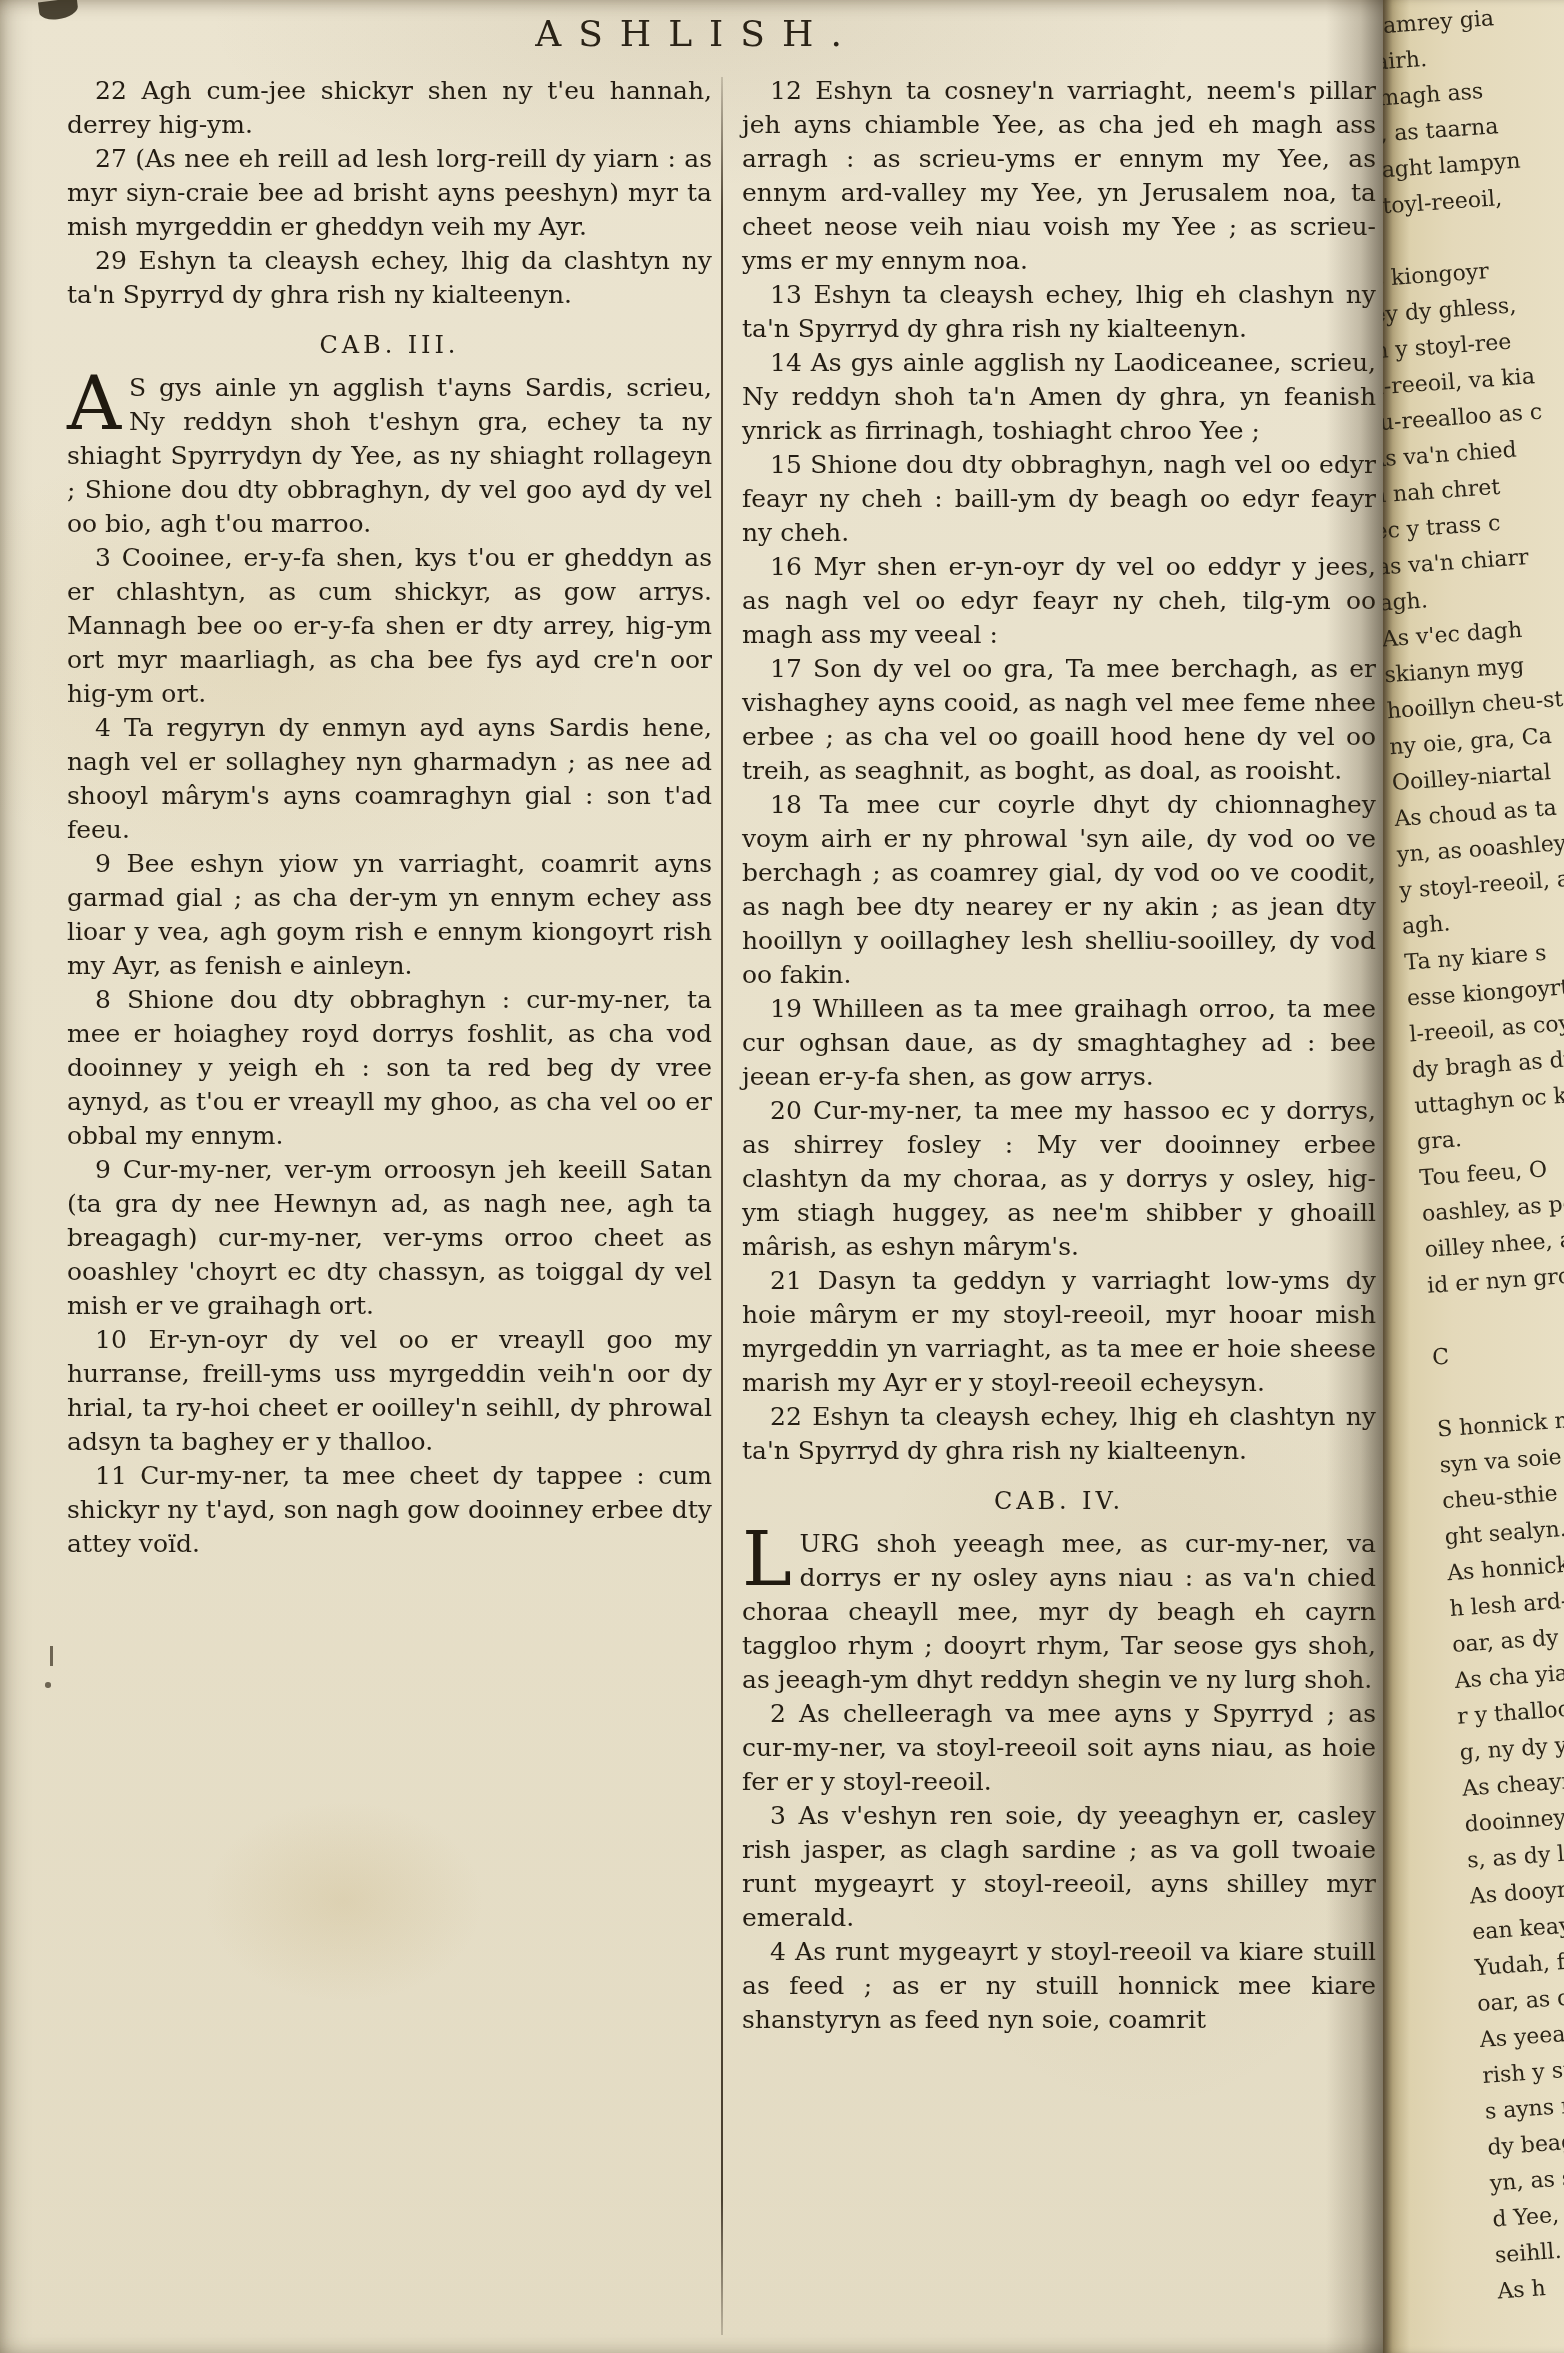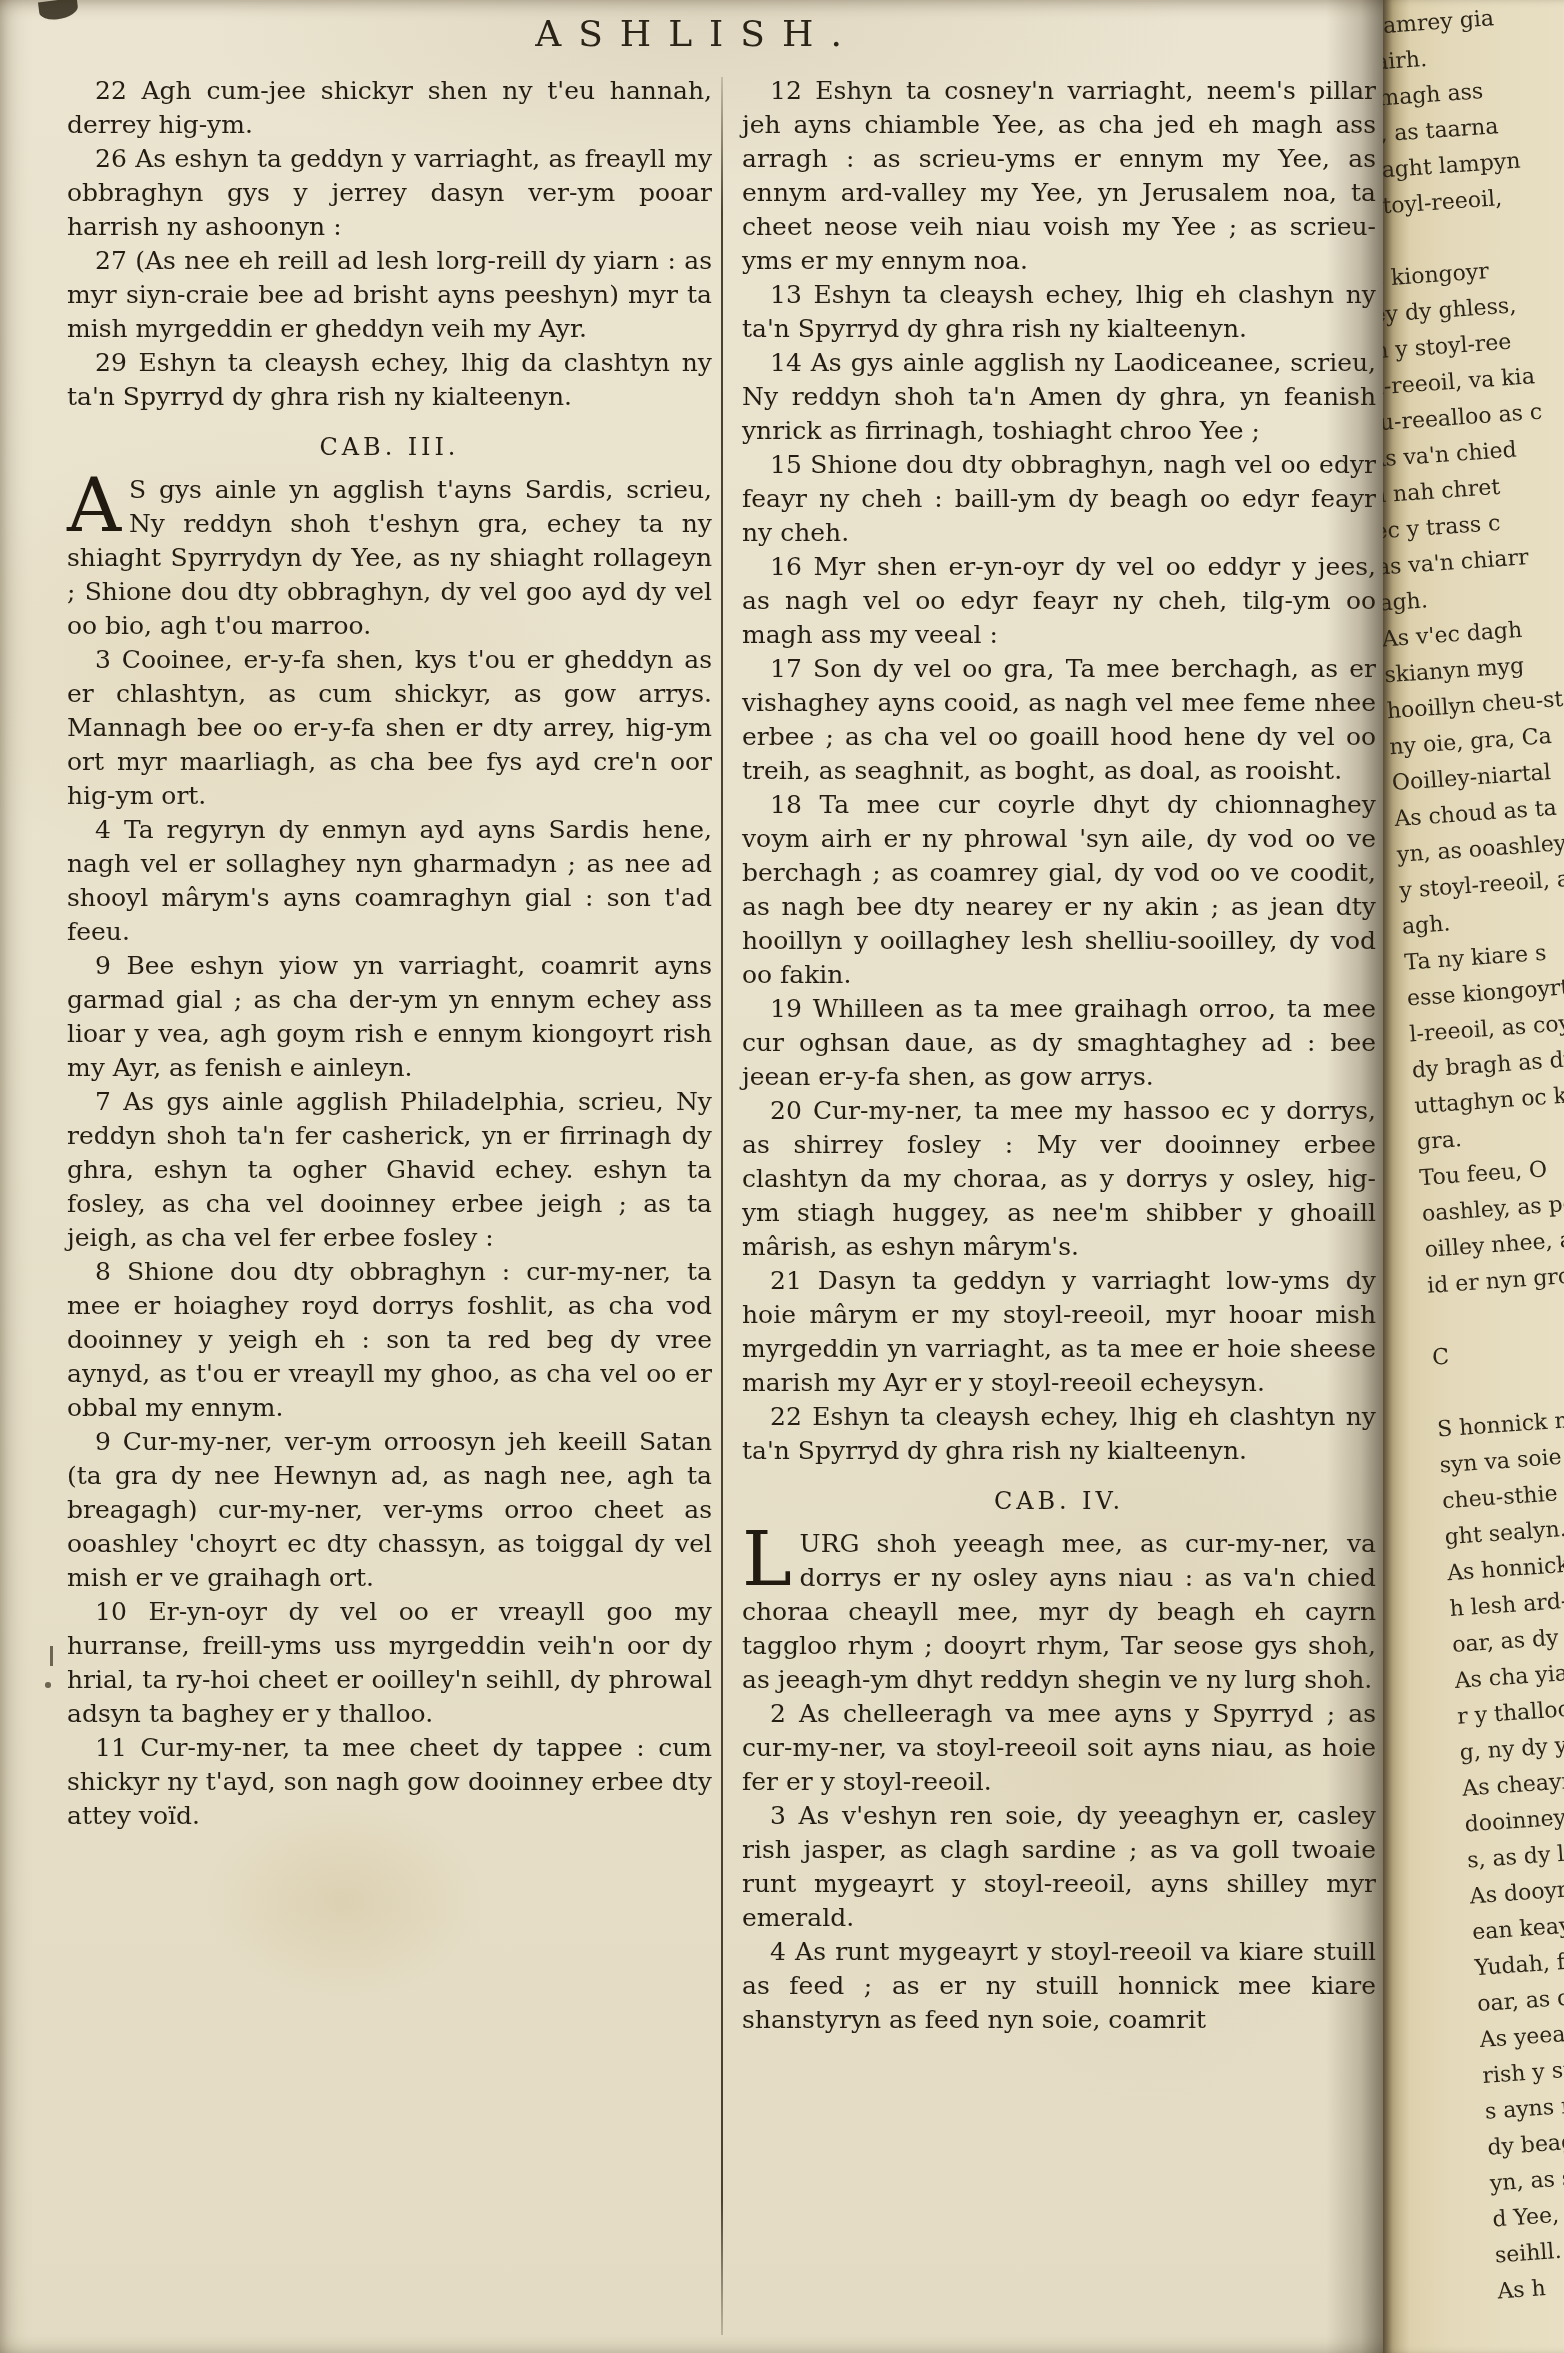--- a/index.html
+++ b/index.html
@@ -75,29 +75,27 @@
 </style>
 </head>
 <body>
 
 <div class="page-root">
 
   <div class="main-page">
     <div class="running-head">ASHLISH.</div>
     <div class="col col-left">
         <p class="verse">22 Agh cum-jee shickyr shen ny t'eu hannah, derrey hig-ym.</p>
-        <p class="verse">26 As eshyn ta geddyn y varriaght, as freayll my obbraghyn gys y jerrey dasyn ver-ym pooar harrish ny ashoonyn :</p>
         <p class="verse">27 (As nee eh reill ad lesh lorg-reill dy yiarn : as myr siyn-craie bee ad brisht ayns peeshyn) myr ta mish myrgeddin er gheddyn veih my Ayr.</p>
         <p class="verse">29 Eshyn ta cleaysh echey, lhig da clashtyn ny ta'n Spyrryd dy ghra rish ny kialteenyn.</p>
         <h2 class="chapter-heading">CAB. III.</h2>
         <p class="verse dropcap-verse"><span class="dropcap">A</span>S gys ainle yn agglish t'ayns Sardis, scrieu, Ny reddyn shoh t'eshyn gra, echey ta ny shiaght Spyrrydyn dy Yee, as ny shiaght rollageyn ; Shione dou dty obbraghyn, dy vel goo ayd dy vel oo bio, agh t'ou marroo.</p>
         <p class="verse">3 Cooinee, er-y-fa shen, kys t'ou er gheddyn as er chlashtyn, as cum shickyr, as gow arrys. Mannagh bee oo er-y-fa shen er dty arrey, hig-ym ort myr maarliagh, as cha bee fys ayd cre'n oor hig-ym ort.</p>
         <p class="verse">4 Ta regyryn dy enmyn ayd ayns Sardis hene, nagh vel er sollaghey nyn gharmadyn ; as nee ad shooyl mârym's ayns coamraghyn gial : son t'ad feeu.</p>
         <p class="verse">9 Bee eshyn yiow yn varriaght, coamrit ayns garmad gial ; as cha der-ym yn ennym echey ass lioar y vea, agh goym rish e ennym kiongoyrt rish my Ayr, as fenish e ainleyn.</p>
-        <p class="verse">7 As gys ainle agglish Philadelphia, scrieu, Ny reddyn shoh ta'n fer casherick, yn er firrinagh dy ghra, eshyn ta ogher Ghavid echey. eshyn ta fosley, as cha vel dooinney erbee jeigh ; as ta jeigh, as cha vel fer erbee fosley :</p>
         <p class="verse">8 Shione dou dty obbraghyn : cur-my-ner, ta mee er hoiaghey royd dorrys foshlit, as cha vod dooinney y yeigh eh : son ta red beg dy vree aynyd, as t'ou er vreayll my ghoo, as cha vel oo er obbal my ennym.</p>
         <p class="verse">9 Cur-my-ner, ver-ym orroosyn jeh keeill Satan (ta gra dy nee Hewnyn ad, as nagh nee, agh ta breagagh) cur-my-ner, ver-yms orroo cheet as ooashley 'choyrt ec dty chassyn, as toiggal dy vel mish er ve graihagh ort.</p>
         <p class="verse">10 Er-yn-oyr dy vel oo er vreayll goo my hurranse, freill-yms uss myrgeddin veih'n oor dy hrial, ta ry-hoi cheet er ooilley'n seihll, dy phrowal adsyn ta baghey er y thalloo.</p>
         <p class="verse">11 Cur-my-ner, ta mee cheet dy tappee : cum shickyr ny t'ayd, son nagh gow dooinney erbee dty attey voïd.</p>
       </div>
     <div class="col col-right">
         <p class="verse">12 Eshyn ta cosney'n varriaght, neem's pillar jeh ayns chiamble Yee, as cha jed eh magh ass arragh : as scrieu-yms er ennym my Yee, as ennym ard-valley my Yee, yn Jerusalem noa, ta cheet neose veih niau voish my Yee ; as scrieu-yms er my ennym noa.</p>
         <p class="verse">13 Eshyn ta cleaysh echey, lhig eh clashyn ny ta'n Spyrryd dy ghra rish ny kialteenyn.</p>
         <p class="verse">14 As gys ainle agglish ny Laodiceanee, scrieu, Ny reddyn shoh ta'n Amen dy ghra, yn feanish ynrick as firrinagh, toshiaght chroo Yee ;</p>
         <p class="verse">15 Shione dou dty obbraghyn, nagh vel oo edyr feayr ny cheh : baill-ym dy beagh oo edyr feayr ny cheh.</p>

